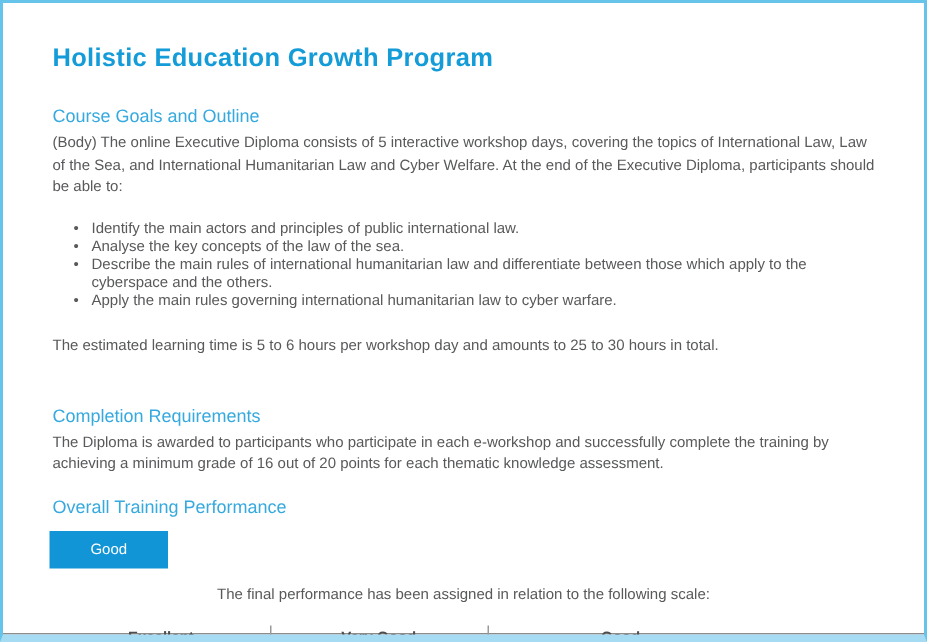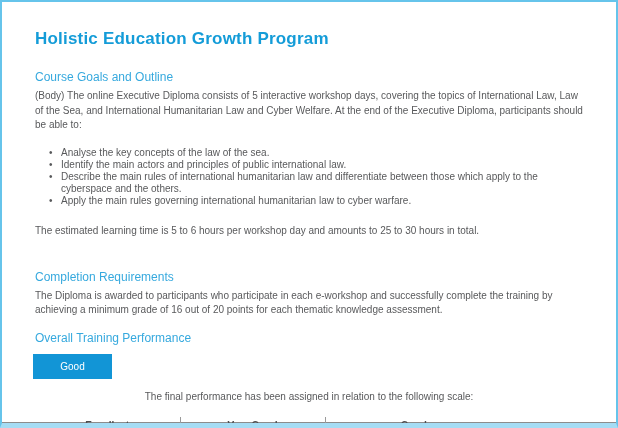--- a/index.html
+++ b/index.html
@@ -109,22 +109,22 @@
 
 <div class="page">
 
   <h1 class="page-title">Holistic Education Growth Program</h1>
 
   <h2 class="section-heading h-course">Course Goals and Outline</h2>
 
   <p class="body-text">(Body) The online Executive Diploma consists of 5 interactive workshop days, covering the topics of International Law, Law of the Sea, and International Humanitarian Law and Cyber Welfare. At the end of the Executive Diploma, participants should be able to:</p>
 
   <ul class="goal-list">
+    <li>Identify the main actors and principles of public international law.</li>
     <li>Analyse the key concepts of the law of the sea.</li>
-    <li>Identify the main actors and principles of public international law.</li>
     <li>Describe the main rules of international humanitarian law and differentiate between those which apply to the cyberspace and the others.</li>
     <li>Apply the main rules governing international humanitarian law to cyber warfare.</li>
   </ul>
 
   <p class="body-text learning-time">The estimated learning time is 5 to 6 hours per workshop day and amounts to 25 to 30 hours in total.</p>
 
   <h2 class="section-heading h-complete">Completion Requirements</h2>
 
   <p class="body-text">The Diploma is awarded to participants who participate in each e-workshop and successfully complete the training by achieving a minimum grade of 16 out of 20 points for each thematic knowledge assessment.</p>
 

